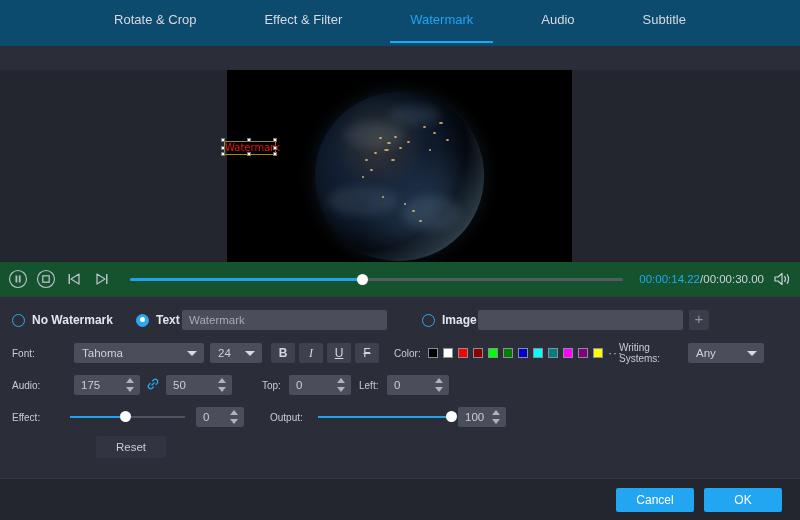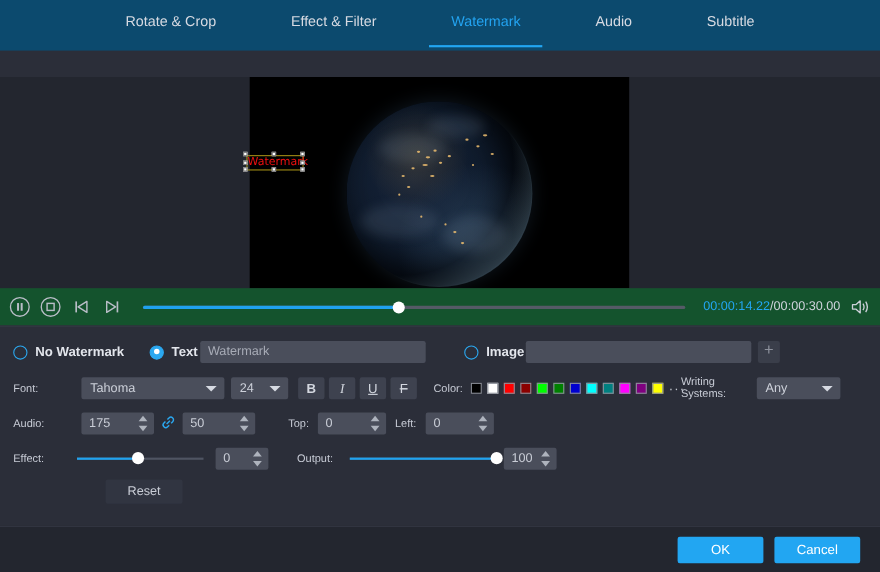--- a/index.html
+++ b/index.html
@@ -546,17 +546,17 @@
         <div class="dn"></div>
       </div>
     </div>
 
     <div class="row" style="top:138px;height:24px;">
       <div class="actbtn" style="position:absolute;left:96px;width:70px;">Reset</div>
     </div>
   </div>
 
   <div class="footer">
+    <div class="fbtn">Cancel</div>
     <div class="fbtn">OK</div>
-    <div class="fbtn">Cancel</div>
   </div>
 
 </div>
 
 </body></html>

